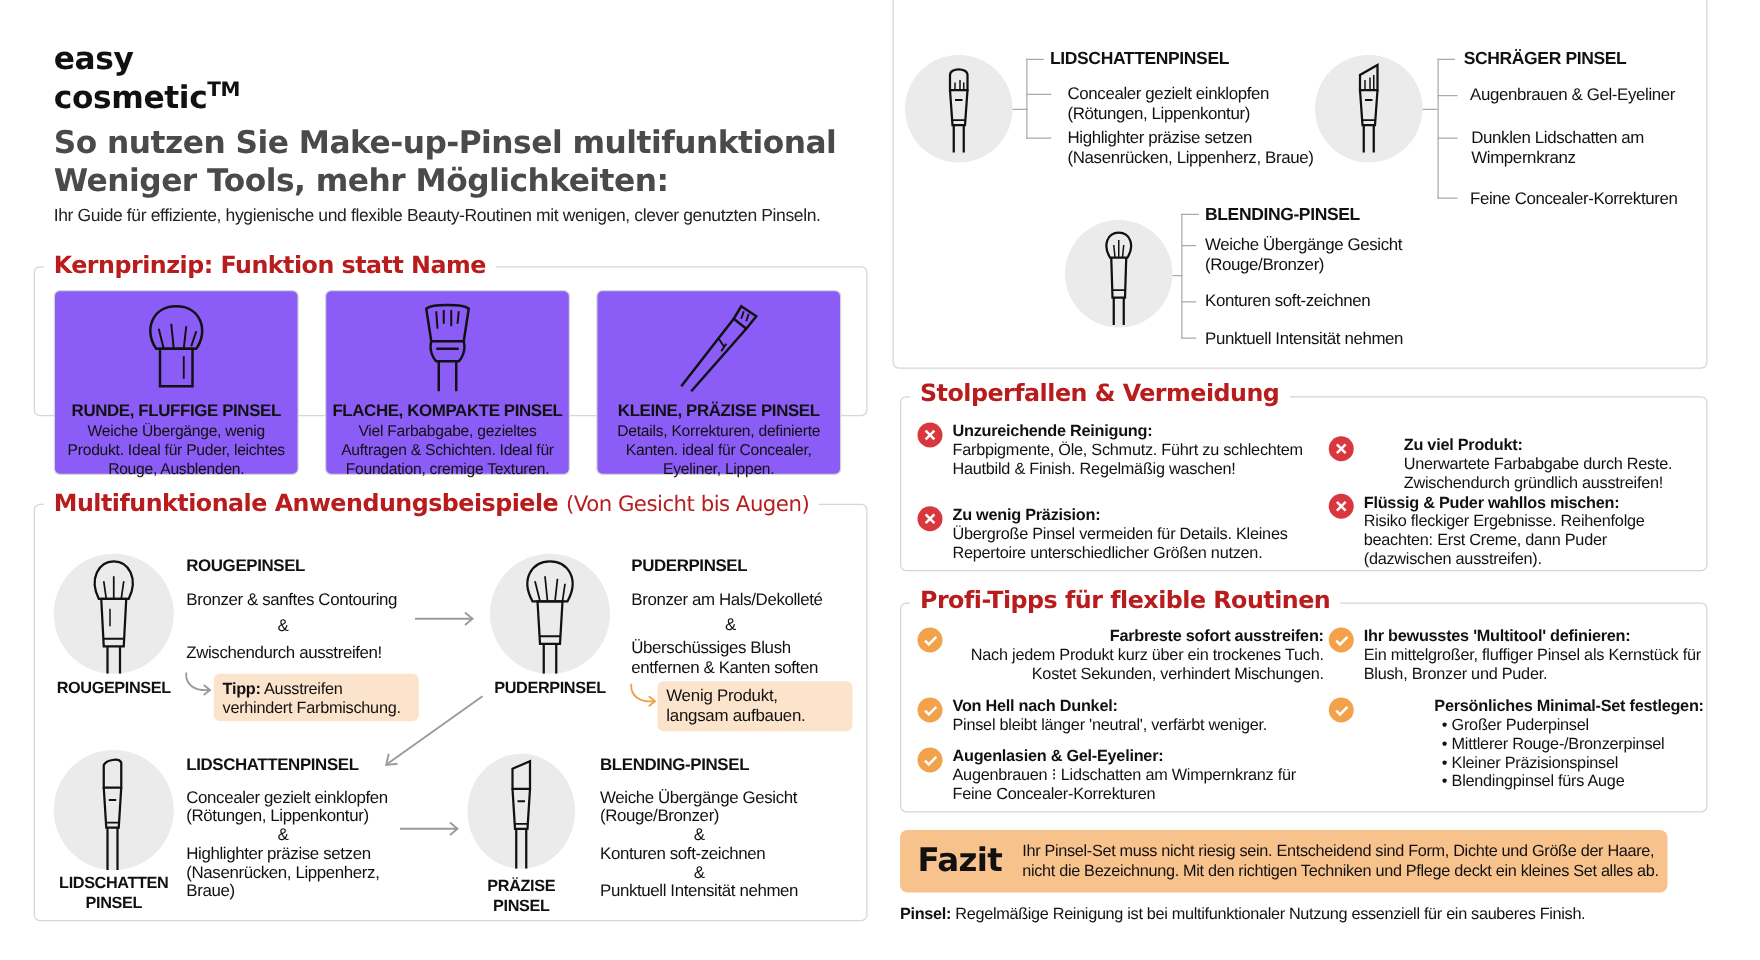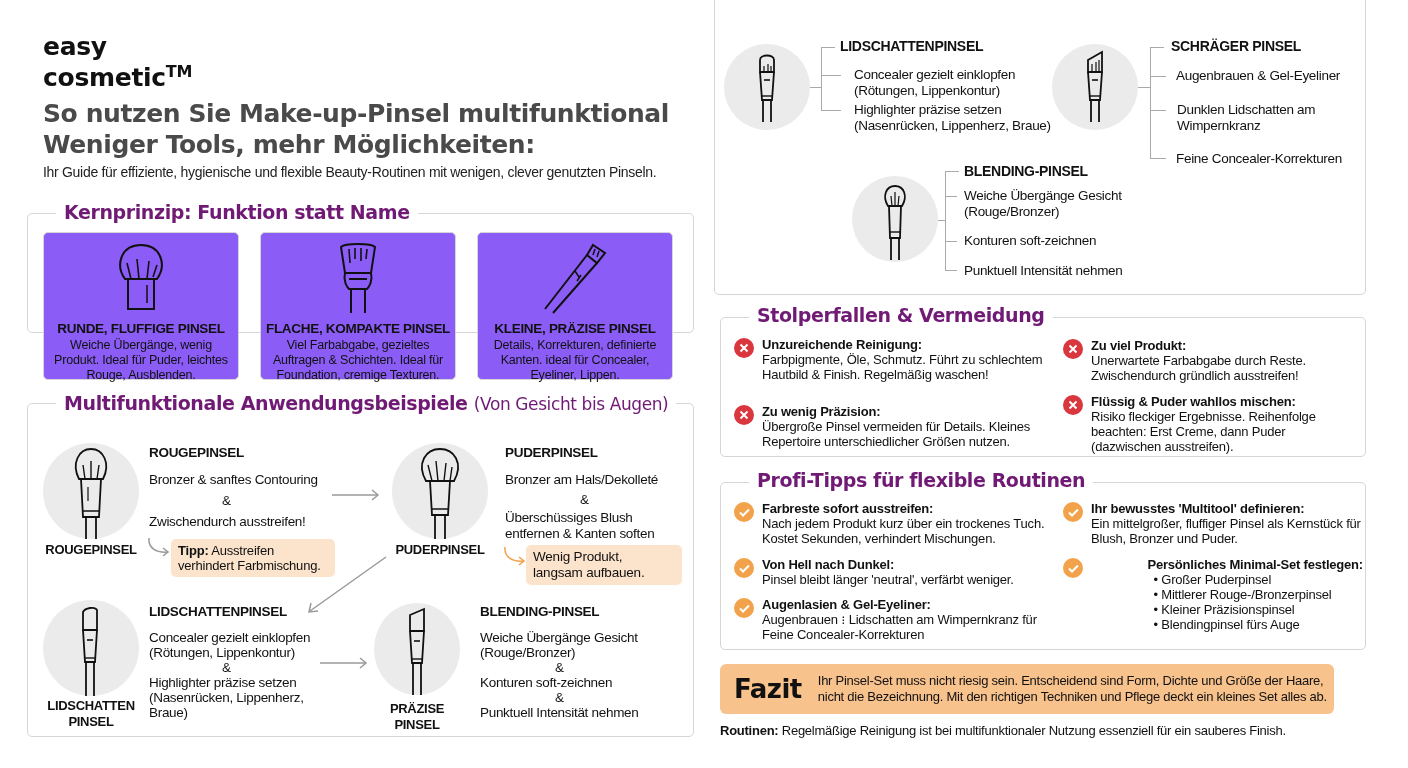--- a/index.html
+++ b/index.html
@@ -9,21 +9,21 @@
   .abs { position: absolute; }
 
   
   .brand { left: 43px; top: 34px; font-family: "DejaVu Sans", sans-serif; font-weight: bold; font-size: 25px; line-height: 25px; color: #111; letter-spacing: -0.3px; }
   .brand sup { font-size: 16px; vertical-align: 9px; }
   .headline { left: 43px; top: 98px; font-family: "DejaVu Sans", sans-serif; font-weight: bold; font-size: 25px; line-height: 31px; color: #4a4a4a; letter-spacing: -0.4px; }
   .subline { left: 43px; top: 164px; font-size: 14px; color: #222; letter-spacing: -0.3px; }
 
   
   .panel { border: 1.5px solid #d6d6d6; border-radius: 5px; background: #fff; }
-  .panel-title { position: absolute; background: #fff; padding: 0 8px; font-family: "DejaVu Sans", sans-serif; font-weight: bold; font-size: 19px; color: #701a75; letter-spacing: -0.4px; white-space: nowrap; margin-left: 21px; }
+  .panel-title { position: absolute; background: #fff; padding: 0 8px; font-family: "DejaVu Sans", sans-serif; font-weight: bold; font-size: 19px; color: #b91c1c; letter-spacing: -0.4px; white-space: nowrap; }
   .panel-title .normal { font-weight: normal; font-size: 17px; }
 
   
   .card { border: 1.5px solid #d6d6d6; border-radius: 5px; background: #8b5cf6; text-align: center; }
   .card svg { display: block; margin: 0 auto; }
   .card-title { font-weight: bold; font-size: 13.5px; margin-top: 6px; letter-spacing: -0.3px; }
   .card-desc { font-size: 12.5px; line-height: 15px; margin-top: 2px; letter-spacing: -0.2px; }
 
   
   .circle { border-radius: 50%; background: #ebebeb; }
@@ -316,41 +316,41 @@
   <div class="item-body"><b>Unzureichende Reinigung:</b><span>Farbpigmente, Öle, Schmutz. Führt zu schlechtem Hautbild &amp; Finish. Regelmäßig waschen!</span></div>
 </div>
 <div class="abs item" style="left:734px; top:404px; width:320px;">
   <span class="badge x">
       <svg width="10" height="10" viewBox="0 0 10 10">
         <path d="M1.5 1.5 L8.5 8.5 M8.5 1.5 L1.5 8.5" stroke="#fff" stroke-width="2"></path>
       </svg>
     </span>
   <div class="item-body"><b>Zu wenig Präzision:</b><span>Übergroße Pinsel vermeiden für Details. Kleines Repertoire unterschiedlicher Größen nutzen.</span></div>
 </div>
-<div class="abs item" style="left:1063px; top:338px; width:290px;">
+<div class="abs item" style="left:1063px; top:348px; width:290px;gap:32px;">
   <span class="badge x">
       <svg width="10" height="10" viewBox="0 0 10 10">
         <path d="M1.5 1.5 L8.5 8.5 M8.5 1.5 L1.5 8.5" stroke="#fff" stroke-width="2"></path>
       </svg>
     </span>
   <div class="item-body"><b>Zu viel Produkt:</b><span>Unerwartete Farbabgabe durch Reste. Zwischendurch gründlich ausstreifen!</span></div>
 </div>
 <div class="abs item" style="left:1063px; top:394px; width:290px;">
   <span class="badge x">
       <svg width="10" height="10" viewBox="0 0 10 10">
         <path d="M1.5 1.5 L8.5 8.5 M8.5 1.5 L1.5 8.5" stroke="#fff" stroke-width="2"></path>
       </svg>
     </span>
   <div class="item-body"><b>Flüssig &amp; Puder wahllos mischen:</b><span>Risiko fleckiger Ergebnisse. Reihenfolge beachten: Erst Creme, dann Puder (dazwischen ausstreifen).</span></div>
 </div>
 
 <div class="abs panel" style="left:720px; top:482px; width:646px; height:168px;"></div>
 <div class="panel-title" style="left:728px; top:469px;">Profi-Tipps für flexible Routinen</div>
 
-<div class="abs item" style="left:734px; top:501px; width:325px;">
+<div class="abs item" style="left:734px; top:501px; width:325px;text-align:right;">
   <span class="badge ok">
       <svg width="11" height="9" viewBox="0 0 11 9">
         <path d="M1 4.5 L4 7.5 L10 1.5" stroke="#fff" stroke-width="2" fill="none"></path>
       </svg>
     </span>
   <div class="item-body"><b>Farbreste sofort ausstreifen:</b><span>Nach jedem Produkt kurz über ein trockenes Tuch. Kostet Sekunden, verhindert Mischungen.</span></div>
 </div>
 <div class="abs item" style="left:734px; top:557px; width:325px;">
   <span class="badge ok">
       <svg width="11" height="9" viewBox="0 0 11 9">
@@ -393,14 +393,14 @@
 </div>
 
 <div class="abs fazit" style="left:720px; top:664px; width:614px; height:50px;">
   <div class="fazit-title">Fazit</div>
   <div class="fazit-text">
     <div>Ihr Pinsel-Set muss nicht riesig sein. Entscheidend sind Form, Dichte und Größe der Haare,</div>
     <div>nicht die Bezeichnung. Mit den richtigen Techniken und Pflege deckt ein kleines Set alles ab.</div>
   </div>
 </div>
 <div class="abs note" style="left:720px; top:723px;">
-  <b>Routinen:</b><span> Regelmäßige Reinigung ist bei multifunktionaler Nutzung essenziell für ein sauberes Finish.</span>
+  <b>Pinsel:</b><span> Regelmäßige Reinigung ist bei multifunktionaler Nutzung essenziell für ein sauberes Finish.</span>
 </div>
 
 </body></html>

